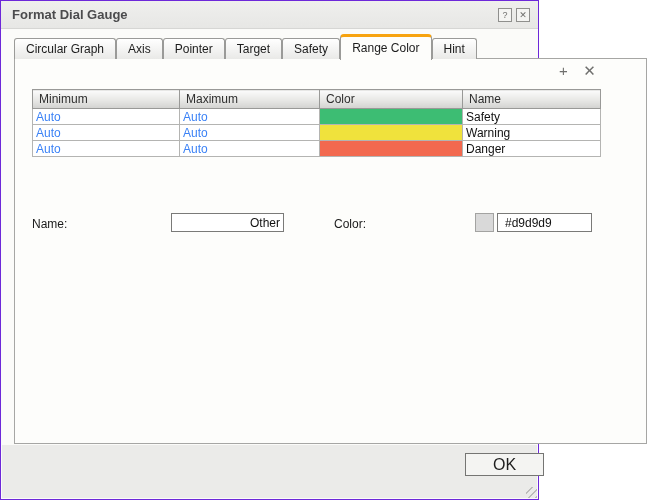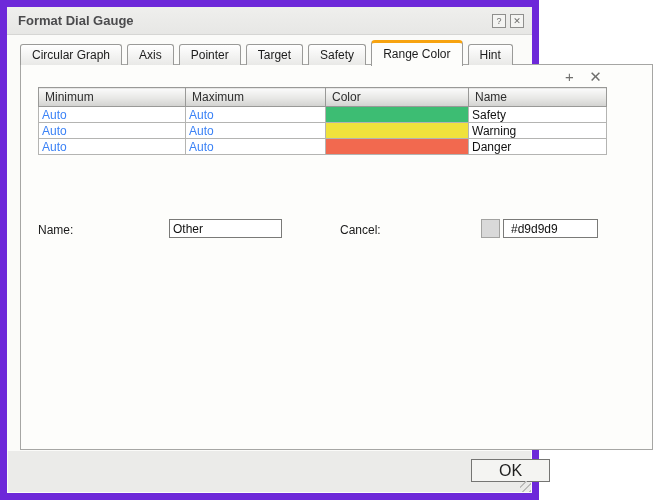--- a/index.html
+++ b/index.html
@@ -5,39 +5,39 @@
   * { box-sizing: border-box; }
   html, body { margin:0; padding:0; }
   body {
     width:660px; height:500px; overflow:hidden;
     font-family:"Liberation Sans", sans-serif;
     font-size:12px; color:#222;
   }
   .dialog {
     position:relative; width:539px; height:500px;
     background:#fbfbf9;
-    border:7px solid #6d28d9;
+    border:1px solid #6d28d9;
   }
   
   .titlebar {
     position:absolute; top:0; left:0; right:0; height:28px;
     background:linear-gradient(#efefed,#e7e7e5);
     border-bottom:1px solid #d6d6d4;
     display:flex; align-items:center; padding:0 8px 0 11px;
   }
   .title { flex:1; font-size:13px; font-weight:bold; color:#4b4b4d; }
   .winbtn {
     width:14px; height:14px; margin-left:4px;
     border:1px solid #8f8f8d; background:#f4f4f2; color:#6e6e6c;
     font-size:9px; line-height:12px; text-align:center; cursor:default;
   }
   
   .tabs {
     position:absolute; left:13px; top:32px; height:26px; right:13px;
-    display:flex; align-items:flex-end; gap:5px; z-index:2;text-align:center;
+    display:flex; align-items:flex-end; z-index:2;text-align:center;
   }
   .tab {
     height:21px; padding:0 11px;
     display:flex; align-items:center;
     background:linear-gradient(#ffffff,#e9e9e7);
     border:1px solid #9a9a98; border-bottom:none;
     border-radius:3px 3px 0 0;
     color:#1c1c1c; white-space:nowrap;
   }
   .tab.active {
@@ -56,21 +56,21 @@
   .table-actions {
     position:absolute; top:3px; right:48px;
     display:flex; gap:9px;
   }
   .icon-btn {
     width:17px; height:17px; text-align:center; line-height:17px;
     color:#6f6f6d; font-size:15px; cursor:default;
   }
   
   table.range {
-    position:absolute; left:17px; top:22px;
+    position:absolute; left:17px; top:30px;
     border-collapse:collapse; table-layout:fixed;
     width:568px; background:#ffffff;
   }
   table.range th {
     height:19px; font-weight:normal; text-align:left; padding:0 0 0 6px;
     background:linear-gradient(#fbfbfb 0%, #e7e7e5 55%, #d2d2d0 100%);
     border:1px solid #999997; color:#2e2e2e;
   }
   table.range td {
     height:16px; padding:0 0 0 3px;
@@ -168,23 +168,23 @@
         <tr>
           <td class="auto-cell">Auto</td>
           <td class="auto-cell">Auto</td>
           <td class="color-cell" style="background-color: rgb(242, 105, 79);"></td>
           <td class="name-cell">Danger</td>
         </tr>
       </tbody>
     </table>
 
     <div class="form-label" style="left:17px; top:158px;">Name:</div>
-    <input class="text-input" style="left: 148px; top: 154px; width: 113px;" value="Other">
+    <input class="text-input" style="left: 156px; top: 154px; width: 113px; text-align: right;" value="Other">
 
-    <div class="form-label" style="left:319px; top:158px;">Cancel:</div>
+    <div class="form-label" style="left:319px; top:158px;">Color:</div>
     <div class="swatch" style="left: 460px; top: 154px; background-color: rgb(217, 217, 217);"></div>
     <input class="text-input" style="left: 482px; top: 154px; width: 95px; padding-left: 7px;" value="#d9d9d9">
 
   </div>
 
   <div class="footer">
     <div class="btn btn-ok">OK</div>
   </div>
 
   <div class="resize-grip"></div>

